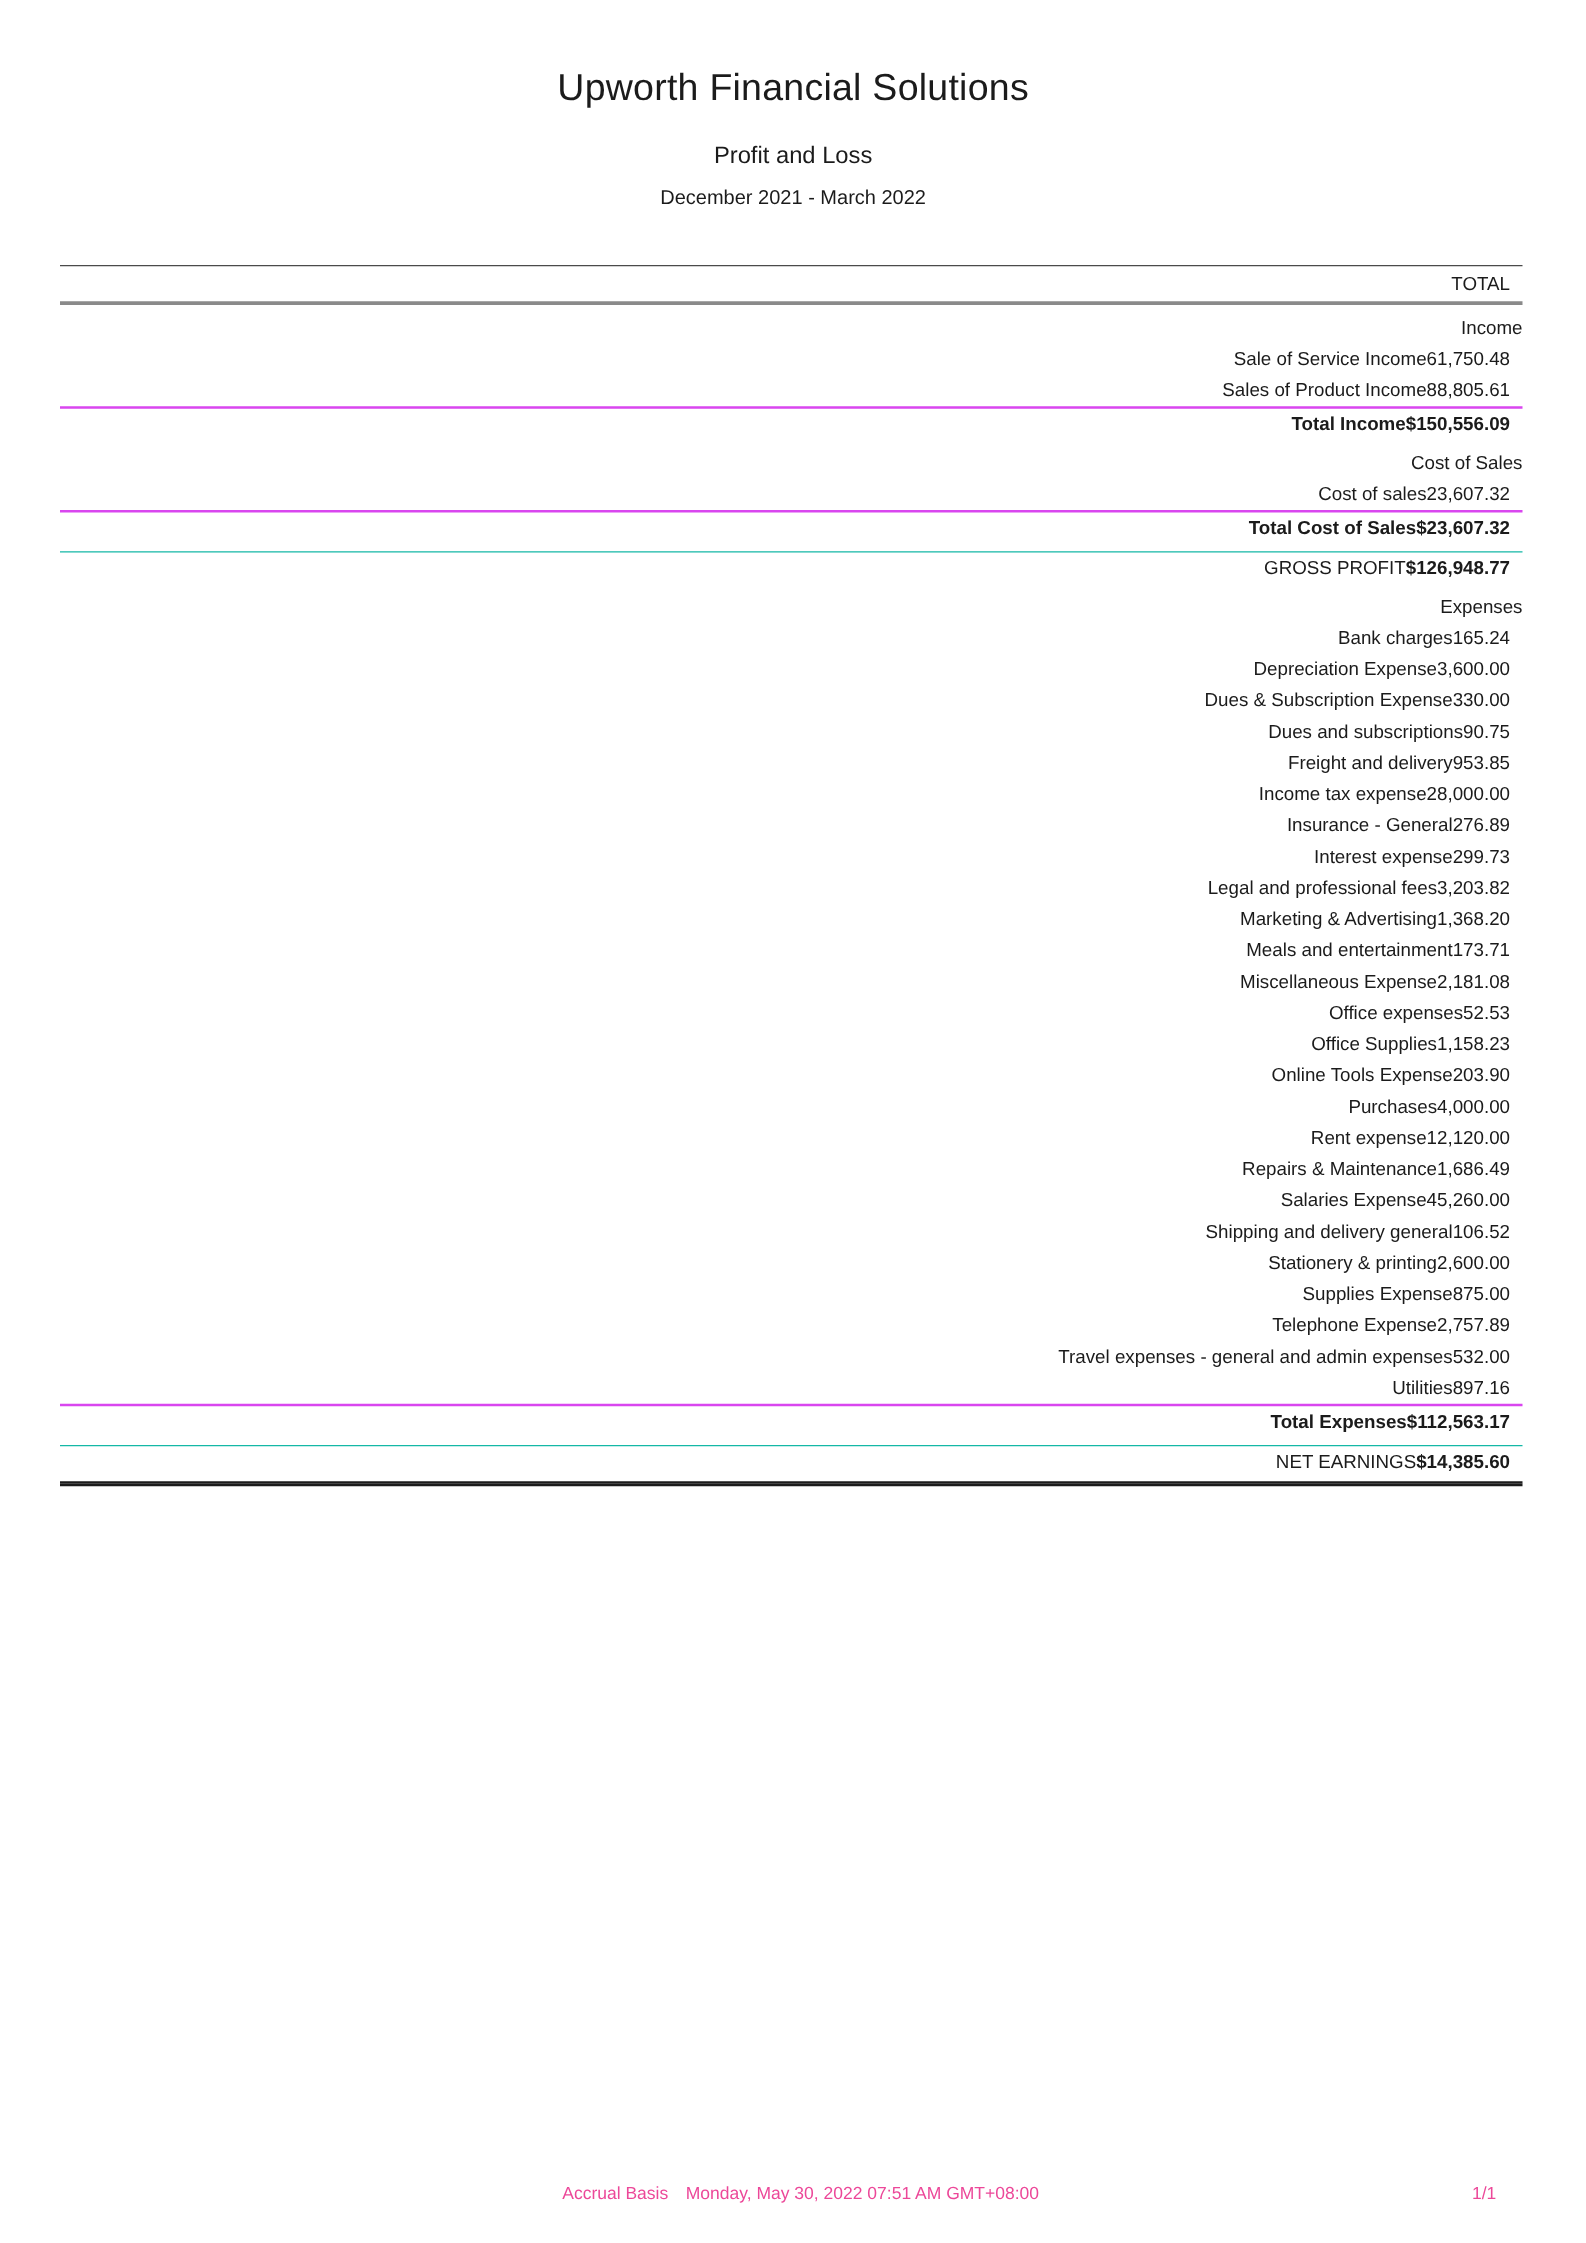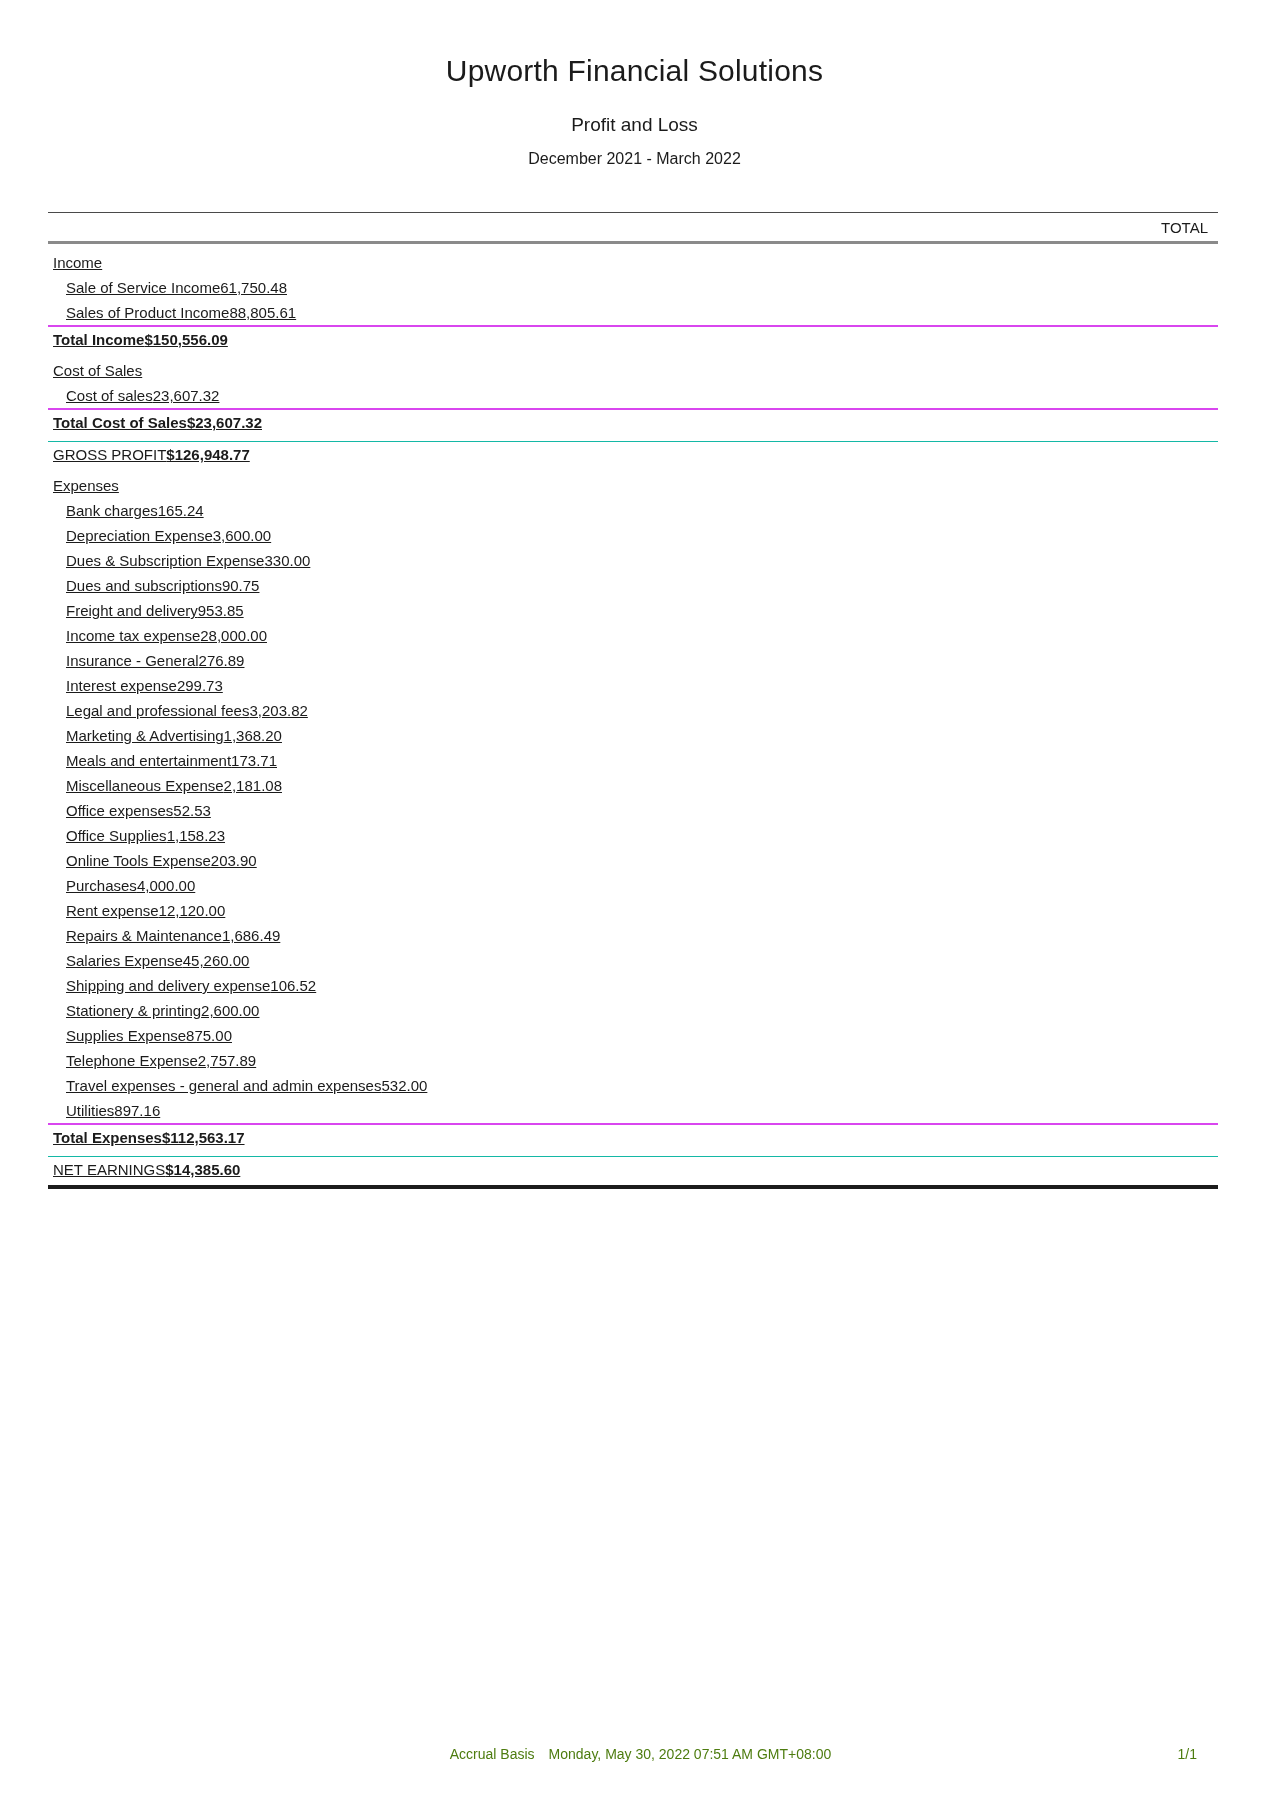--- a/index.html
+++ b/index.html
@@ -22,42 +22,41 @@
     border-top: 1px solid #4a4a4a;
     font-size: 15px;
   }
   .col-header-row {
     display: flex; justify-content: flex-end;
     padding: 6px 10px 5px 0;
     border-bottom: 3px solid #8a8a8a;
     color: #1b1b1b;
   }
   .row {
-    display: flex; justify-content: flex-start; align-items: baseline;
+    display: flex; justify-content: flex-end; align-items: baseline;
     padding: 4px 0;
     line-height: 17px;
-    text-decoration: underline;
   }
   .row .label { padding-left: 5px; white-space: nowrap; }
   .row .value { padding-right: 10px; white-space: nowrap; }
   .row.detail .label { padding-left: 18px; }
   .row.total { border-top: 2px solid #d946ef; }
   .row.total .label, .row.total .value { font-weight: 700; }
   .row.section { margin-top: 6px; }
   .row.summary { border-top: 1px solid #14b8a6; margin-top: 6px; }
   .row.summary .value { font-weight: 700; }
   .double-rule {
     height: 2px;
     margin-top: 3px;
     border-top: 2px solid #1c1c1c;
     border-bottom: 2px solid #1c1c1c;
   }
   .report-footer {
     position: absolute; left: 0; right: 0; bottom: 32px;
-    font-size: 14px; color: #4d7c0f; margin-left: 12px;
+    font-size: 14px; color: #ec4899; margin-left: 12px;
   }
   .footer-center { text-align: center; }
   .footer-basis { margin-right: 14px; }
   .footer-page { position: absolute; right: 72px; bottom: 0; }
 </style>
 </head>
 <body>
 
 <div class="report-header">
   <div class="company-name">Upworth Financial Solutions</div>
@@ -176,21 +175,21 @@
   </div>
   <div class="row detail">
     <span class="label">Repairs &amp; Maintenance</span>
     <span class="value">1,686.49</span>
   </div>
   <div class="row detail">
     <span class="label">Salaries Expense</span>
     <span class="value">45,260.00</span>
   </div>
   <div class="row detail">
-    <span class="label">Shipping and delivery expense</span>
+    <span class="label">Shipping and delivery general</span>
     <span class="value">106.52</span>
   </div>
   <div class="row detail">
     <span class="label">Stationery &amp; printing</span>
     <span class="value">2,600.00</span>
   </div>
   <div class="row detail">
     <span class="label">Supplies Expense</span>
     <span class="value">875.00</span>
   </div>

